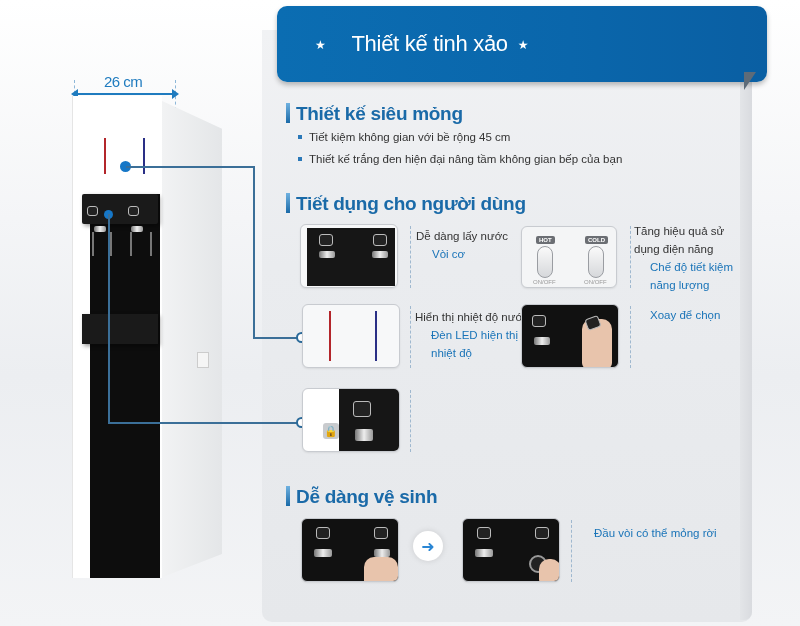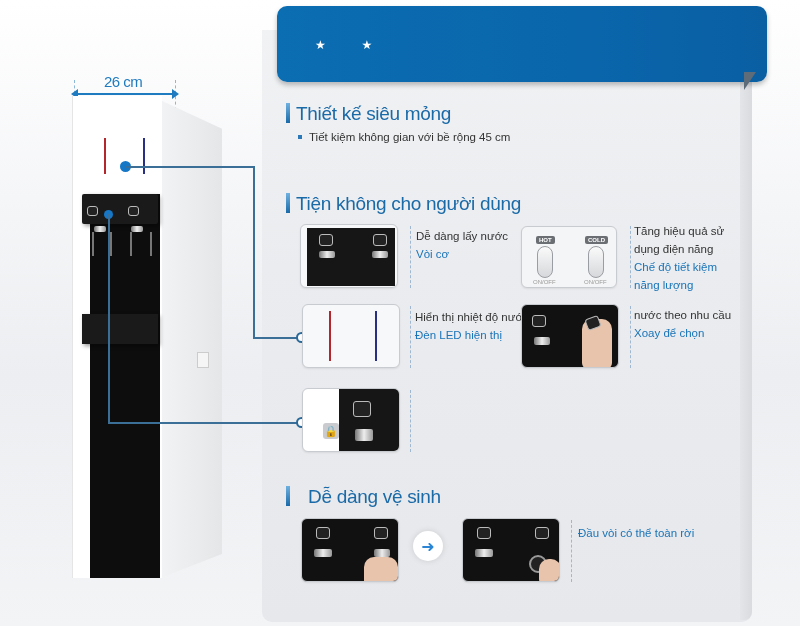--- a/index.html
+++ b/index.html
@@ -34,39 +34,39 @@
     .ribbon .star { font-size: 12px; margin: 0 26px 0 10px; position: relative; top: 1px; }
     .ribbon .star.last { margin-right: 0; }
     .ribbon-fold {
       position: absolute; left: 744px; top: 72px; width: 0; height: 0;
       border-left: 12px solid #5e6b78; border-bottom: 18px solid transparent;
     }
 
     
     .sec-head {
       position: absolute; display: flex; align-items: flex-start;
-      font-size: 19px; color: #1a6aa8; letter-spacing: -0.3px;
+      font-size: 19px; color: #1a6aa8; letter-spacing: -0.3px; font-weight: bold;
     }
     .sec-bar {
       display: inline-block; width: 4px; height: 20px; background: linear-gradient(180deg,#6fb1e0,#1a6aa8);
       margin-right: 6px;
     }
 
     .bullets { position: absolute; left: 298px; top: 131px; font-size: 11.5px; color: #333; }
     .bullets li { list-style: none; margin-bottom: 10px; display: flex; align-items: center; }
     .bullets li .sq { width: 4px; height: 4px; background: #2a78b8; margin-right: 7px; display: inline-block; }
 
     
     .card-img {
       position: absolute; border: 1px solid #c8cbd0; border-radius: 6px; background: #f7f8f9;
       overflow: hidden; box-shadow: 0 1px 2px rgba(0,0,0,0.08);
     }
     .dark { background: #111; }
     .ftext { position: absolute; font-size: 11.5px; line-height: 18px; color: #333; }
-    .ftext .blue { color: #1a74b8; }
+    .ftext .blue { color: #1a74b8; margin-left: 16px; }
     .dotsep {
       position: absolute; width: 0; border-left: 1px dashed #9fb8cf;
     }
 
     
     .disp-panel { position: absolute; background: #161616; }
     .disp-btn { position: absolute; border: 1.5px solid #bbb; border-radius: 3px; background: #222; }
     .disp-tap { position: absolute; background: linear-gradient(90deg,#777,#eee,#999); border-radius: 2px; }
     .disp-rail { position: absolute; width: 2px; background: #777; }
 
@@ -117,20 +117,21 @@
     .hand { position: absolute; background: #e8c4ac; border-radius: 10px 10px 6px 6px; }
   </style>
 </head>
 <body>
 
 <div class="panel"></div>
 <div class="panel-edge"></div>
 
 <div class="ribbon">
   <span class="star">★</span>
+  <span>Thiết kế tinh xảo</span>
   <span class="star last">★</span>
 </div>
 <div class="ribbon-fold"></div>
 
 <div>
   <div class="dim-tick" style="left:74px; top:80px;"></div>
   <div class="dim-tick" style="left:175px; top:80px;"></div>
   <div class="dim-arrow"></div>
   <div class="dim-label">26 cm</div>
 
@@ -166,25 +167,29 @@
 
 <div class="sec-head" style="left:286px; top:103px;">
   <span class="sec-bar"></span>
   <span>Thiết kế siêu mỏng</span>
 </div>
 <ul class="bullets">
   <li>
       <span class="sq"></span>
       <span>Tiết kiệm không gian với bề rộng 45 cm</span>
     </li>
+  <li>
+      <span class="sq"></span>
+      <span>Thiết kế trắng đen hiện đại nâng tầm không gian bếp của bạn</span>
+    </li>
 </ul>
 
 <div class="sec-head" style="left:286px; top:193px;">
   <span class="sec-bar"></span>
-  <span>Tiện không cho người dùng</span>
+  <span>Tiết dụng cho người dùng</span>
 </div>
 
 <div class="card-img" style="left:300px; top:224px; width:98px; height:64px;">
   <div class="disp-panel" style="left:6px; top:3px; width:88px; height:58px;"></div>
   <div class="disp-btn" style="left:18px; top:9px; width:14px; height:12px;"></div>
   <div class="disp-btn" style="left:72px; top:9px; width:14px; height:12px;"></div>
   <div class="disp-tap" style="left:18px; top:26px; width:16px; height:7px;"></div>
   <div class="disp-tap" style="left:71px; top:26px; width:16px; height:7px;"></div>
 </div>
 <div class="dotsep" style="left:410px; top:226px; height:62px;"></div>
@@ -210,45 +215,45 @@
 </div>
 
 <div class="card-img" style="left:302px; top:304px; width:98px; height:64px;">
   <div class="led" style="left:26px; top:6px; height:50px; background:#b3262b;"></div>
   <div class="led" style="left:72px; top:6px; height:50px; background:#2a2f86;"></div>
 </div>
 <div class="dotsep" style="left:410px; top:306px; height:62px;"></div>
 <div class="ftext" style="left:415px; top:308px;">
   <div>Hiển thị nhiệt độ nước</div>
   <div class="blue">Đèn LED hiện thị</div>
+  <div class="blue">nhiệt độ</div>
 </div>
 
 <div class="card-img dark" style="left:521px; top:304px; width:98px; height:64px;">
   <div class="disp-btn" style="left:10px; top:10px; width:14px; height:12px;"></div>
   <div class="disp-tap" style="left:12px; top:32px; width:16px; height:8px;"></div>
   <div class="hand" style="left:60px; top:14px; width:30px; height:50px;"></div>
   <div class="disp-btn" style="left:64px; top:12px; width:14px; height:12px; transform:rotate(-20deg);"></div>
 </div>
 <div class="dotsep" style="left:630px; top:306px; height:62px;"></div>
 <div class="ftext" style="left:634px; top:306px;">
-  <div>nước theo nhu cầu</div>
   <div class="blue">Xoay để chọn</div>
 </div>
 
 <div class="card-img" style="left:302px; top:388px; width:98px; height:64px; background:#fff;">
   <div class="disp-panel" style="left:36px; top:0; width:62px; height:64px;"></div>
   <div class="disp-btn" style="left:50px; top:12px; width:18px; height:16px;"></div>
   <div class="disp-tap" style="left:52px; top:40px; width:18px; height:12px;"></div>
   <div style="position:absolute; left:20px; top:34px; width:16px; height:16px; border-radius:3px; background:#c9cbce; color:#fff; font-size:11px; text-align:center; line-height:16px;">🔒</div>
 </div>
 <div class="dotsep" style="left:410px; top:390px; height:62px;"></div>
 <div class="ftext" style="left:415px; top:391px;">
 </div>
 
-<div class="sec-head" style="left:286px; top:486px;gap:12px;">
+<div class="sec-head" style="left:286px; top:486px;">
   <span class="sec-bar"></span>
   <span>Dễ dàng vệ sinh</span>
 </div>
 
 <div class="card-img dark" style="left:301px; top:518px; width:98px; height:64px;">
   <div class="disp-btn" style="left:14px; top:8px; width:14px; height:12px;"></div>
   <div class="disp-btn" style="left:72px; top:8px; width:14px; height:12px;"></div>
   <div class="disp-tap" style="left:12px; top:30px; width:18px; height:8px;"></div>
   <div class="disp-tap" style="left:72px; top:30px; width:16px; height:8px;"></div>
   <div class="hand" style="left:62px; top:38px; width:34px; height:30px;"></div>
@@ -260,14 +265,14 @@
 
 <div class="card-img dark" style="left:462px; top:518px; width:98px; height:64px;">
   <div class="disp-btn" style="left:14px; top:8px; width:14px; height:12px;"></div>
   <div class="disp-btn" style="left:72px; top:8px; width:14px; height:12px;"></div>
   <div class="disp-tap" style="left:12px; top:30px; width:18px; height:8px;"></div>
   <div style="position:absolute; left:66px; top:36px; width:18px; height:18px; border-radius:50%; border:2px solid #999; background:#222;"></div>
   <div class="hand" style="left:76px; top:40px; width:22px; height:26px;"></div>
 </div>
 <div class="dotsep" style="left:571px; top:520px; height:62px;"></div>
 <div class="ftext" style="left:578px; top:524px;">
-  <div class="blue">Đầu vòi có thể toàn rời</div>
+  <div class="blue">Đầu vòi có thể mỏng rời</div>
 </div>
 
 </body></html>

